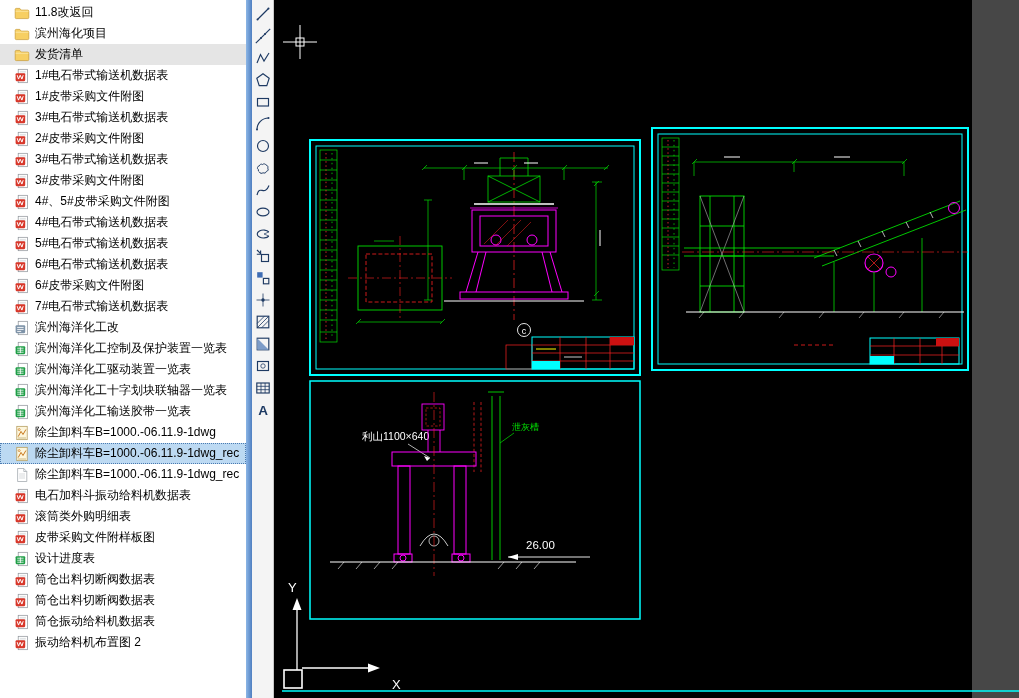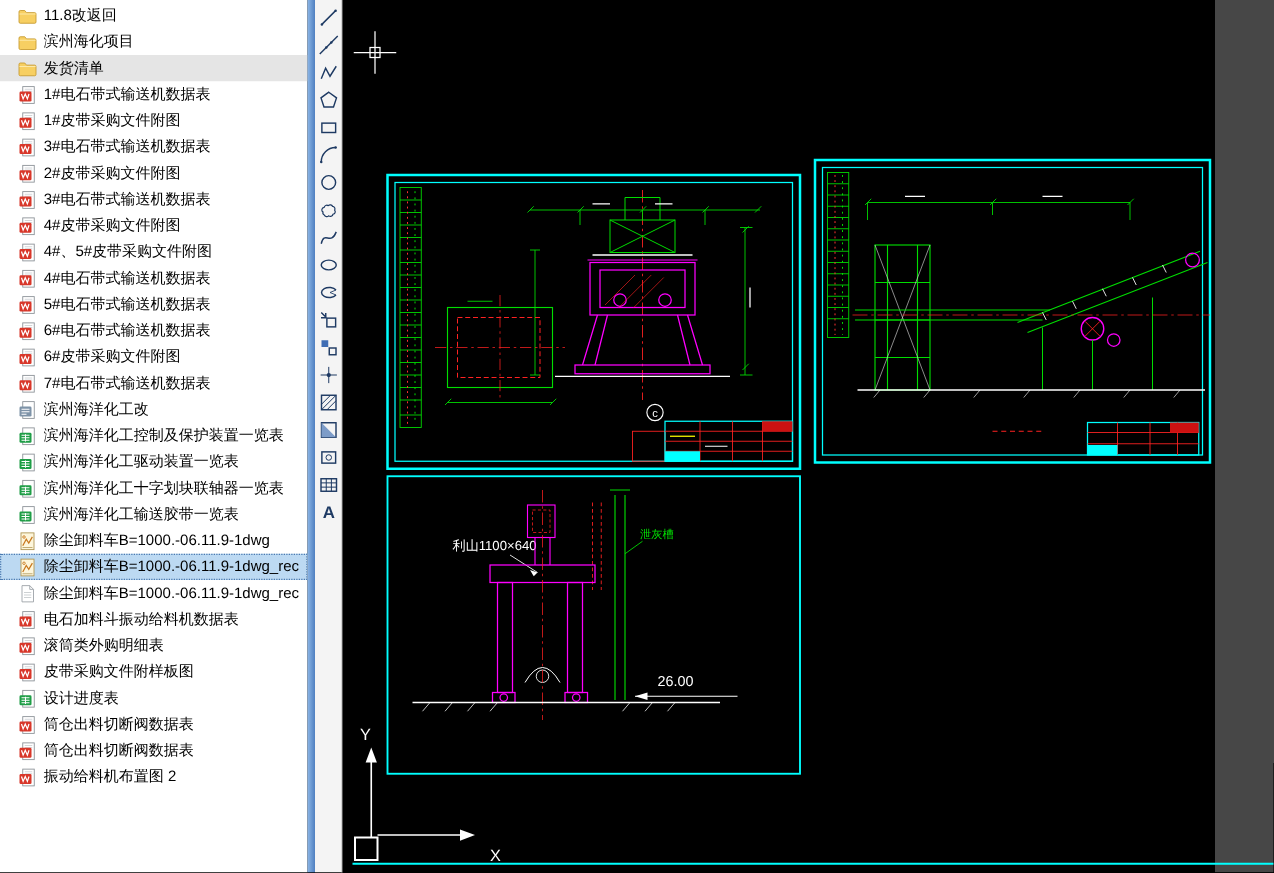--- a/index.html
+++ b/index.html
@@ -124,21 +124,21 @@
       </div>
       <div class="file-row">
         <span class="file-icon">
           <svg viewBox="0 0 16 16">
             <rect x="4.2" y="1.3" width="9.2" height="13.4" fill="#fff" stroke="#8a9096" stroke-width="0.7"></rect>
             <path d="M5.8 3.4h6M5.8 5h6" stroke="#c6cacd" stroke-width="0.6"></path>
             <rect x="1.6" y="5.2" width="9.6" height="8" rx="1.1" fill="#d8372a"></rect>
             <path d="M3.2 7.2l1.3 3.9 1.7-3.9 1.7 3.9 1.3-3.9" fill="none" stroke="#fff" stroke-width="1"></path>
           </svg>
         </span>
-        <span class="file-label">4#皮带采购文件附图</span>
+        <span class="file-label">3#皮带采购文件附图</span>
       </div>
       <div class="file-row">
         <span class="file-icon">
           <svg viewBox="0 0 16 16">
             <rect x="4.2" y="1.3" width="9.2" height="13.4" fill="#fff" stroke="#8a9096" stroke-width="0.7"></rect>
             <path d="M5.8 3.4h6M5.8 5h6" stroke="#c6cacd" stroke-width="0.6"></path>
             <rect x="1.6" y="5.2" width="9.6" height="8" rx="1.1" fill="#d8372a"></rect>
             <path d="M3.2 7.2l1.3 3.9 1.7-3.9 1.7 3.9 1.3-3.9" fill="none" stroke="#fff" stroke-width="1"></path>
           </svg>
         </span>
@@ -338,20 +338,31 @@
       <div class="file-row">
         <span class="file-icon">
           <svg viewBox="0 0 16 16">
             <rect x="4.2" y="1.3" width="9.2" height="13.4" fill="#fff" stroke="#8a9096" stroke-width="0.7"></rect>
             <path d="M5.8 3.4h6M5.8 5h6" stroke="#c6cacd" stroke-width="0.6"></path>
             <rect x="1.6" y="5.2" width="9.6" height="8" rx="1.1" fill="#d8372a"></rect>
             <path d="M3.2 7.2l1.3 3.9 1.7-3.9 1.7 3.9 1.3-3.9" fill="none" stroke="#fff" stroke-width="1"></path>
           </svg>
         </span>
         <span class="file-label">筒仓出料切断阀数据表</span>
+      </div>
+      <div class="file-row">
+        <span class="file-icon">
+          <svg viewBox="0 0 16 16">
+            <rect x="4.2" y="1.3" width="9.2" height="13.4" fill="#fff" stroke="#8a9096" stroke-width="0.7"></rect>
+            <path d="M5.8 3.4h6M5.8 5h6" stroke="#c6cacd" stroke-width="0.6"></path>
+            <rect x="1.6" y="5.2" width="9.6" height="8" rx="1.1" fill="#d8372a"></rect>
+            <path d="M3.2 7.2l1.3 3.9 1.7-3.9 1.7 3.9 1.3-3.9" fill="none" stroke="#fff" stroke-width="1"></path>
+          </svg>
+        </span>
+        <span class="file-label">筒仓振动给料机数据表</span>
       </div>
       <div class="file-row">
         <span class="file-icon">
           <svg viewBox="0 0 16 16">
             <rect x="4.2" y="1.3" width="9.2" height="13.4" fill="#fff" stroke="#8a9096" stroke-width="0.7"></rect>
             <path d="M5.8 3.4h6M5.8 5h6" stroke="#c6cacd" stroke-width="0.6"></path>
             <rect x="1.6" y="5.2" width="9.6" height="8" rx="1.1" fill="#d8372a"></rect>
             <path d="M3.2 7.2l1.3 3.9 1.7-3.9 1.7 3.9 1.3-3.9" fill="none" stroke="#fff" stroke-width="1"></path>
           </svg>
         </span>

